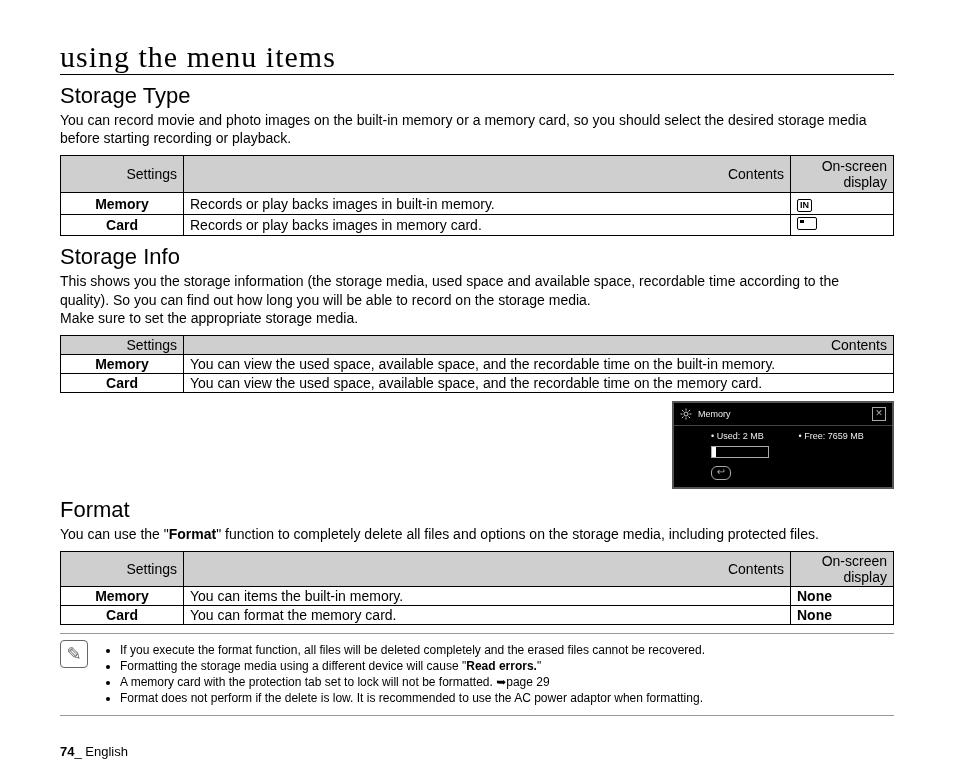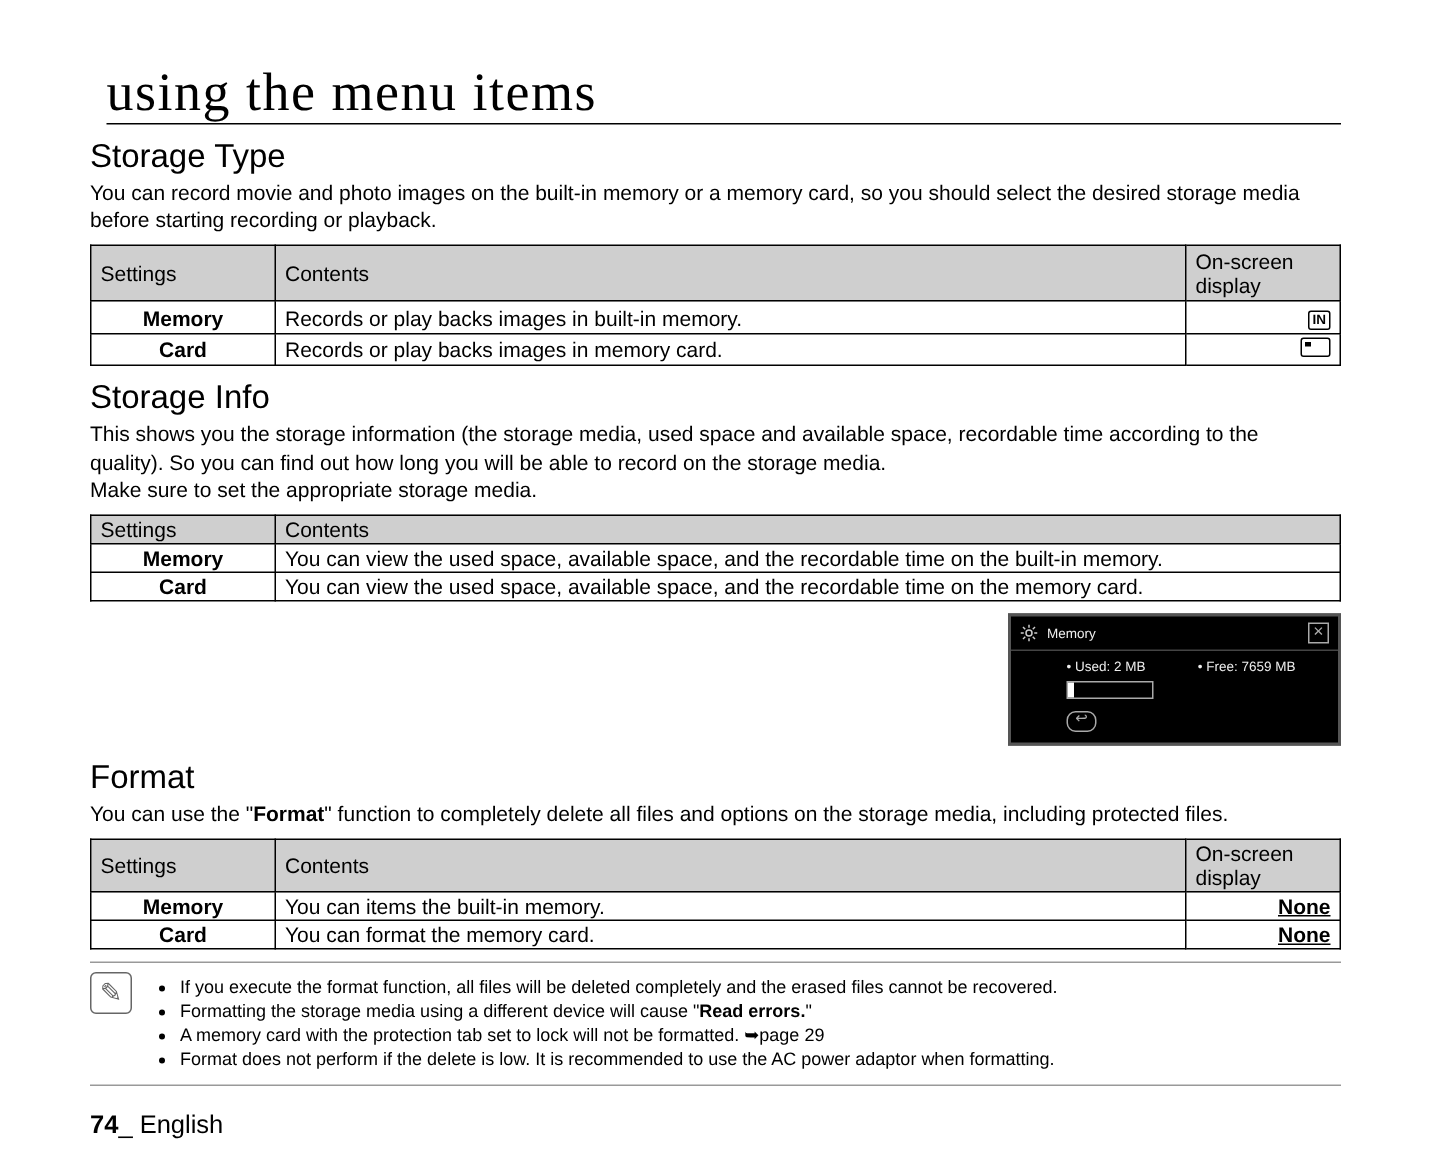--- a/index.html
+++ b/index.html
@@ -6,24 +6,24 @@
     font-family: Arial, Helvetica, sans-serif;
     margin: 0;
     padding: 40px 60px;
     width: 954px;
     box-sizing: border-box;
     color: #000;
     font-size: 14px;
   }
   .title {
     font-family: "Times New Roman", serif;
-    font-size: 36px;
+    font-size: 30px;
     font-weight: 300;
     border-bottom: 1px solid #000;
-    margin: 0 0 8px 11px;
+    margin: 0 0 8px 0;
     letter-spacing: 1px;
   }
   .section-head {
     font-size: 22px;
     margin: 8px 0 2px 0;
   }
   .body-text {
     font-size: 14px;
     margin: 2px 6px 8px 0;
     line-height: 1.3;
@@ -35,31 +35,30 @@
     font-size: 14px;
   }
   th, td {
     border: 1px solid #000;
     padding: 2px 6px;
     vertical-align: middle;
   }
   th {
     background: #cfcfcf;
     font-weight: normal;
-    text-align: left;
+    text-align: right;
   }
   td.col-settings {
     text-align: center;
     font-weight: bold;
     width: 110px;
   }
   td.col-display {
-    text-align: right;
+    text-align: left;
     width: 90px;
-    text-decoration: underline;
   }
   .tbl-compact th, .tbl-compact td { padding: 1px 6px; }
   .tbl-compact td.col-settings { font-weight: bold; }
   .icon-in {
     display:inline-block;
     border:1.5px solid #000;
     border-radius:2px;
     font-size:9px;
     font-weight:bold;
     padding:0 2px;
@@ -150,22 +149,22 @@
     font-size:18px;
     color:#666;
     flex-shrink:0;
     margin-top:2px;
   }
   .note-list{
     margin:4px; padding:0 0 0 18px;
   }
   .note-list li{ margin:1px 0; line-height:1.25;}
   .page-foot{
-    font-size:17px;
-    margin-top:16px;
+    font-size:13px;
+    margin-top:28px;
   }
   .page-num{ font-weight:bold; }
   .arrow-ref{
     font-family:Arial;
   }
 </style>
 </head>
 <body>
 
 <h1 class="title">using the menu items</h1>

